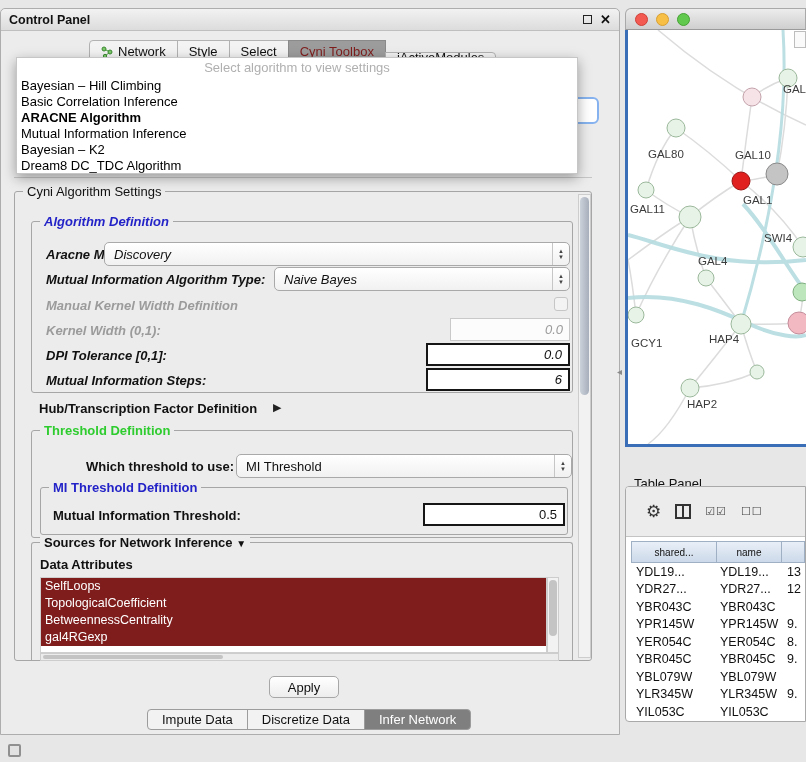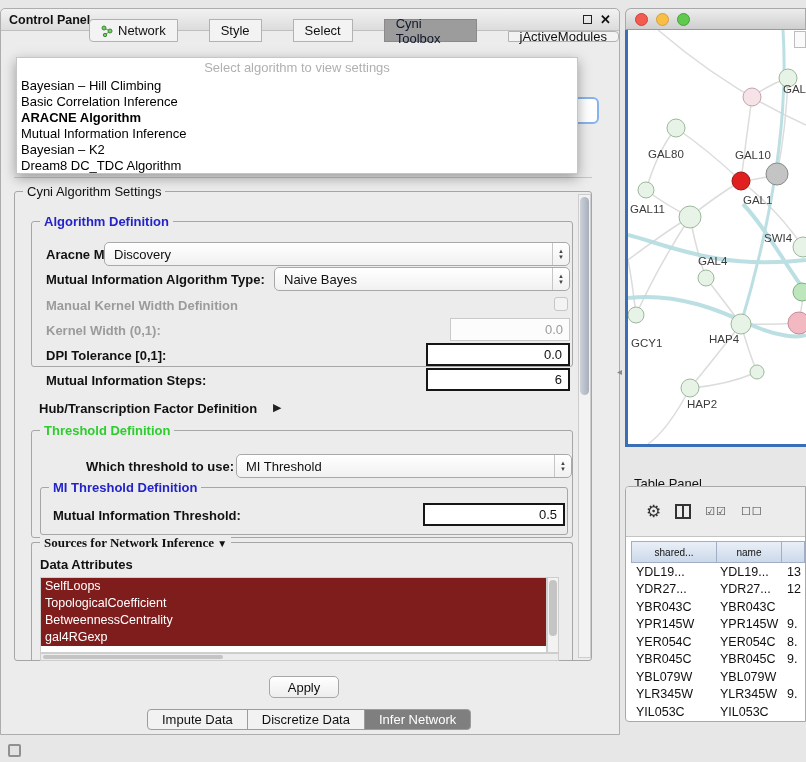--- a/index.html
+++ b/index.html
@@ -8,25 +8,25 @@
 
   
   #control-panel{position:absolute;left:0;top:8px;width:620px;height:727px;background:#ececec;border:1px solid #adadad;border-radius:5px 5px 0 0;}
   .titlebar{position:absolute;left:0;top:0;width:100%;height:22px;background:linear-gradient(#f2f2f2,#dcdcdc);border-bottom:1px solid #bfbfbf;border-radius:5px 5px 0 0;display:flex;align-items:center;padding:0 8px;}
   .titlebar .ttl{font-weight:bold;font-size:12.5px;}
   .wbtns{margin-left:auto;display:flex;align-items:center;gap:8px;}
   .float-ic{width:9px;height:9px;border:1.5px solid #222;display:inline-block;}
   .close-ic{font-weight:bold;font-size:13px;color:#111;line-height:12px;}
 
   
-  .tabs{position:absolute;left:88px;top:10px;display:flex;height:23px;gap:32px;}
+  .tabs{position:absolute;left:88px;top:31px;display:flex;height:23px;}
   .tab{display:flex;align-items:center;gap:5px;padding:0 11px;background:#f3f3f3;border:1px solid #b2b2b2;margin-left:-1px;font-size:13px;cursor:default;}
   .tab:first-child{border-radius:4px 0 0 4px;margin-left:0;}
   .tab:last-child{border-radius:0 4px 4px 0;margin-top:12px;}
-  .tab.active{background:#9c9c9c;color:#0f172a;border-color:#8a8a8a;}
+  .tab.active{background:#9c9c9c;color:#7f1d1d;border-color:#8a8a8a;}
 
   
   .popup{position:absolute;left:15px;top:48px;width:562px;height:117px;background:#fff;border:1px solid #c6c6c6;box-shadow:0 4px 12px rgba(0,0,0,.35);z-index:50;}
   .popup-header{height:20px;line-height:20px;text-align:center;color:#b0b0b0;font-size:13px;}
   .popup-item{height:16px;line-height:16px;padding-left:4px;font-size:13px;color:#000;}
   .popup-item.bold{font-weight:bold;}
 
   .combo-sliver{position:absolute;left:566px;top:88px;width:32px;height:27px;background:#fff;border:2px solid #86b3ef;border-radius:6px;z-index:5;}
   .divider-line{position:absolute;left:13px;top:168px;width:578px;height:1px;background:#c6c6c6;}
 
@@ -149,21 +149,21 @@
     <div class="popup-item">Dream8 DC_TDC Algorithm</div>
   </div>
 
   <div class="groupbox" style="left:13px;top:182px;width:578px;height:470px;">
     <span class="glabel plain">Cyni Algorithm Settings</span>
 
     <div class="scroll-v" style="left:563px;top:2px;width:13px;height:464px;">
       <div class="thumb" style="left:1px;top:2px;width:9px;height:198px;"></div>
     </div>
 
-    <div class="groupbox" style="left:16px;top:29px;width:542px;height:146px;">
+    <div class="groupbox" style="left:16px;top:29px;width:542px;height:172px;font-style:italic;">
       <span class="glabel blue">Algorithm Definition</span>
 
       <span class="flabel" style="left:14px;top:25px;">Aracne Mode:</span>
       <div class="combo" style="left:72px;top:20px;width:466px;height:24px;">
         <span class="val">Discovery</span>
         <span class="stepper">
           <span>▲</span>
             <span>▼</span>
         </span>
       </div>
@@ -206,21 +206,21 @@
       </div>
 
       <div class="groupbox" style="left:8px;top:56px;width:528px;height:48px;">
         <span class="glabel blue">MI Threshold Definition</span>
         <span class="flabel" style="left:12px;top:20px;">Mutual Information Threshold:</span>
         <div class="tfield" style="left:382px;top:15px;width:142px;height:23px;">0.5</div>
       </div>
     </div>
 
     <div class="groupbox" style="left:16px;top:350px;width:542px;height:118px;border-bottom:none;border-radius:3px 3px 0 0;">
-      <span class="glabel plain" style="font-weight:bold;font-family:Liberation Serif, serif;"><span>Sources for Network Inference</span> <span style="font-size:10px;">▼</span></span>
+      <span class="glabel plain" style="font-weight:bold;"><span>Sources for Network Inference</span> <span style="font-size:10px;">▼</span></span>
 
       <span class="flabel" style="left:8px;top:14px;">Data Attributes</span>
 
       <div class="listbox" style="left:8px;top:34px;width:507px;height:76px;">
         <div class="listrow sel">SelfLoops</div>
         <div class="listrow sel">TopologicalCoefficient</div>
         <div class="listrow sel">BetweennessCentrality</div>
         <div class="listrow sel">gal4RGexp</div>
       </div>
       <div class="scroll-v" style="left:515px;top:34px;width:12px;height:76px;">

